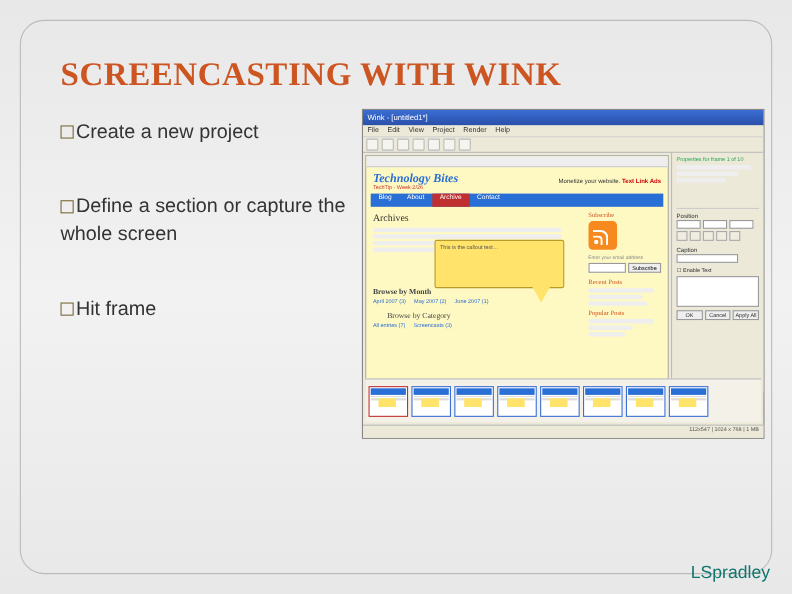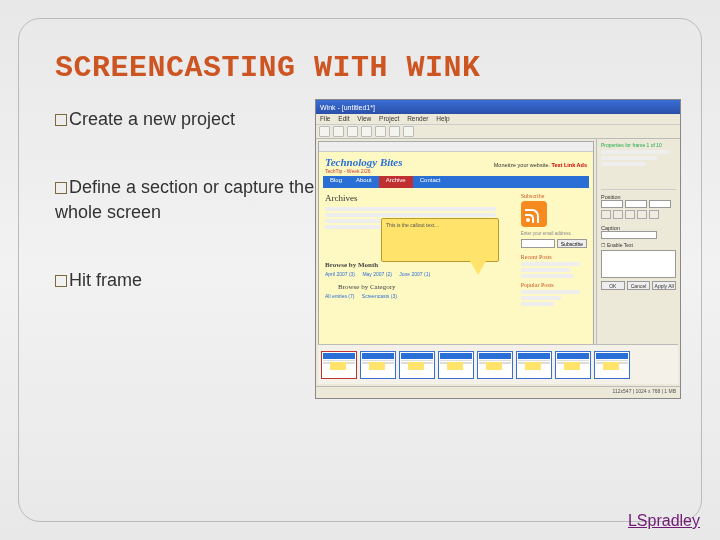--- a/index.html
+++ b/index.html
@@ -15,29 +15,30 @@
     position: absolute;
     top: 18px;
     left: 18px;
     right: 18px;
     bottom: 18px;
     border: 1px solid #bbb;
     border-radius: 22px;
     padding: 32px 36px 24px 36px;
   }
   .title {
-    font-family: Liberation Mono, monospace;
+    font-family: Liberation Serif, serif;
     font-weight: bold;
     font-size: 30px;
     color: #cc5522;
     letter-spacing: 0.5px;
     margin-bottom: 18px;
   }
   .content-row {
     display: flex;
+    gap: 14px;
   }
   .bullets {
     flex: 0 0 260px;
     padding-top: 4px;
   }
   .bullet {
     font-size: 18px;
     color: #333;
     line-height: 1.35;
     margin-bottom: 44px;
@@ -379,22 +380,21 @@
     font-size: 5px;
     color: #555;
     text-align: right;
     padding: 1px 4px;
   }
   .footer {
     position: absolute;
     bottom: 10px;
     right: 20px;
     font-size: 16px;
-    color: #701a75;
-    text-decoration: underline;
+    color: #0f766e;
   }
 </style>
 </head>
 <body>
 
 <div class="slide-frame">
   <h1 class="title">SCREENCASTING WITH WINK</h1>
 
   <div class="content-row">
     <div class="bullets">

